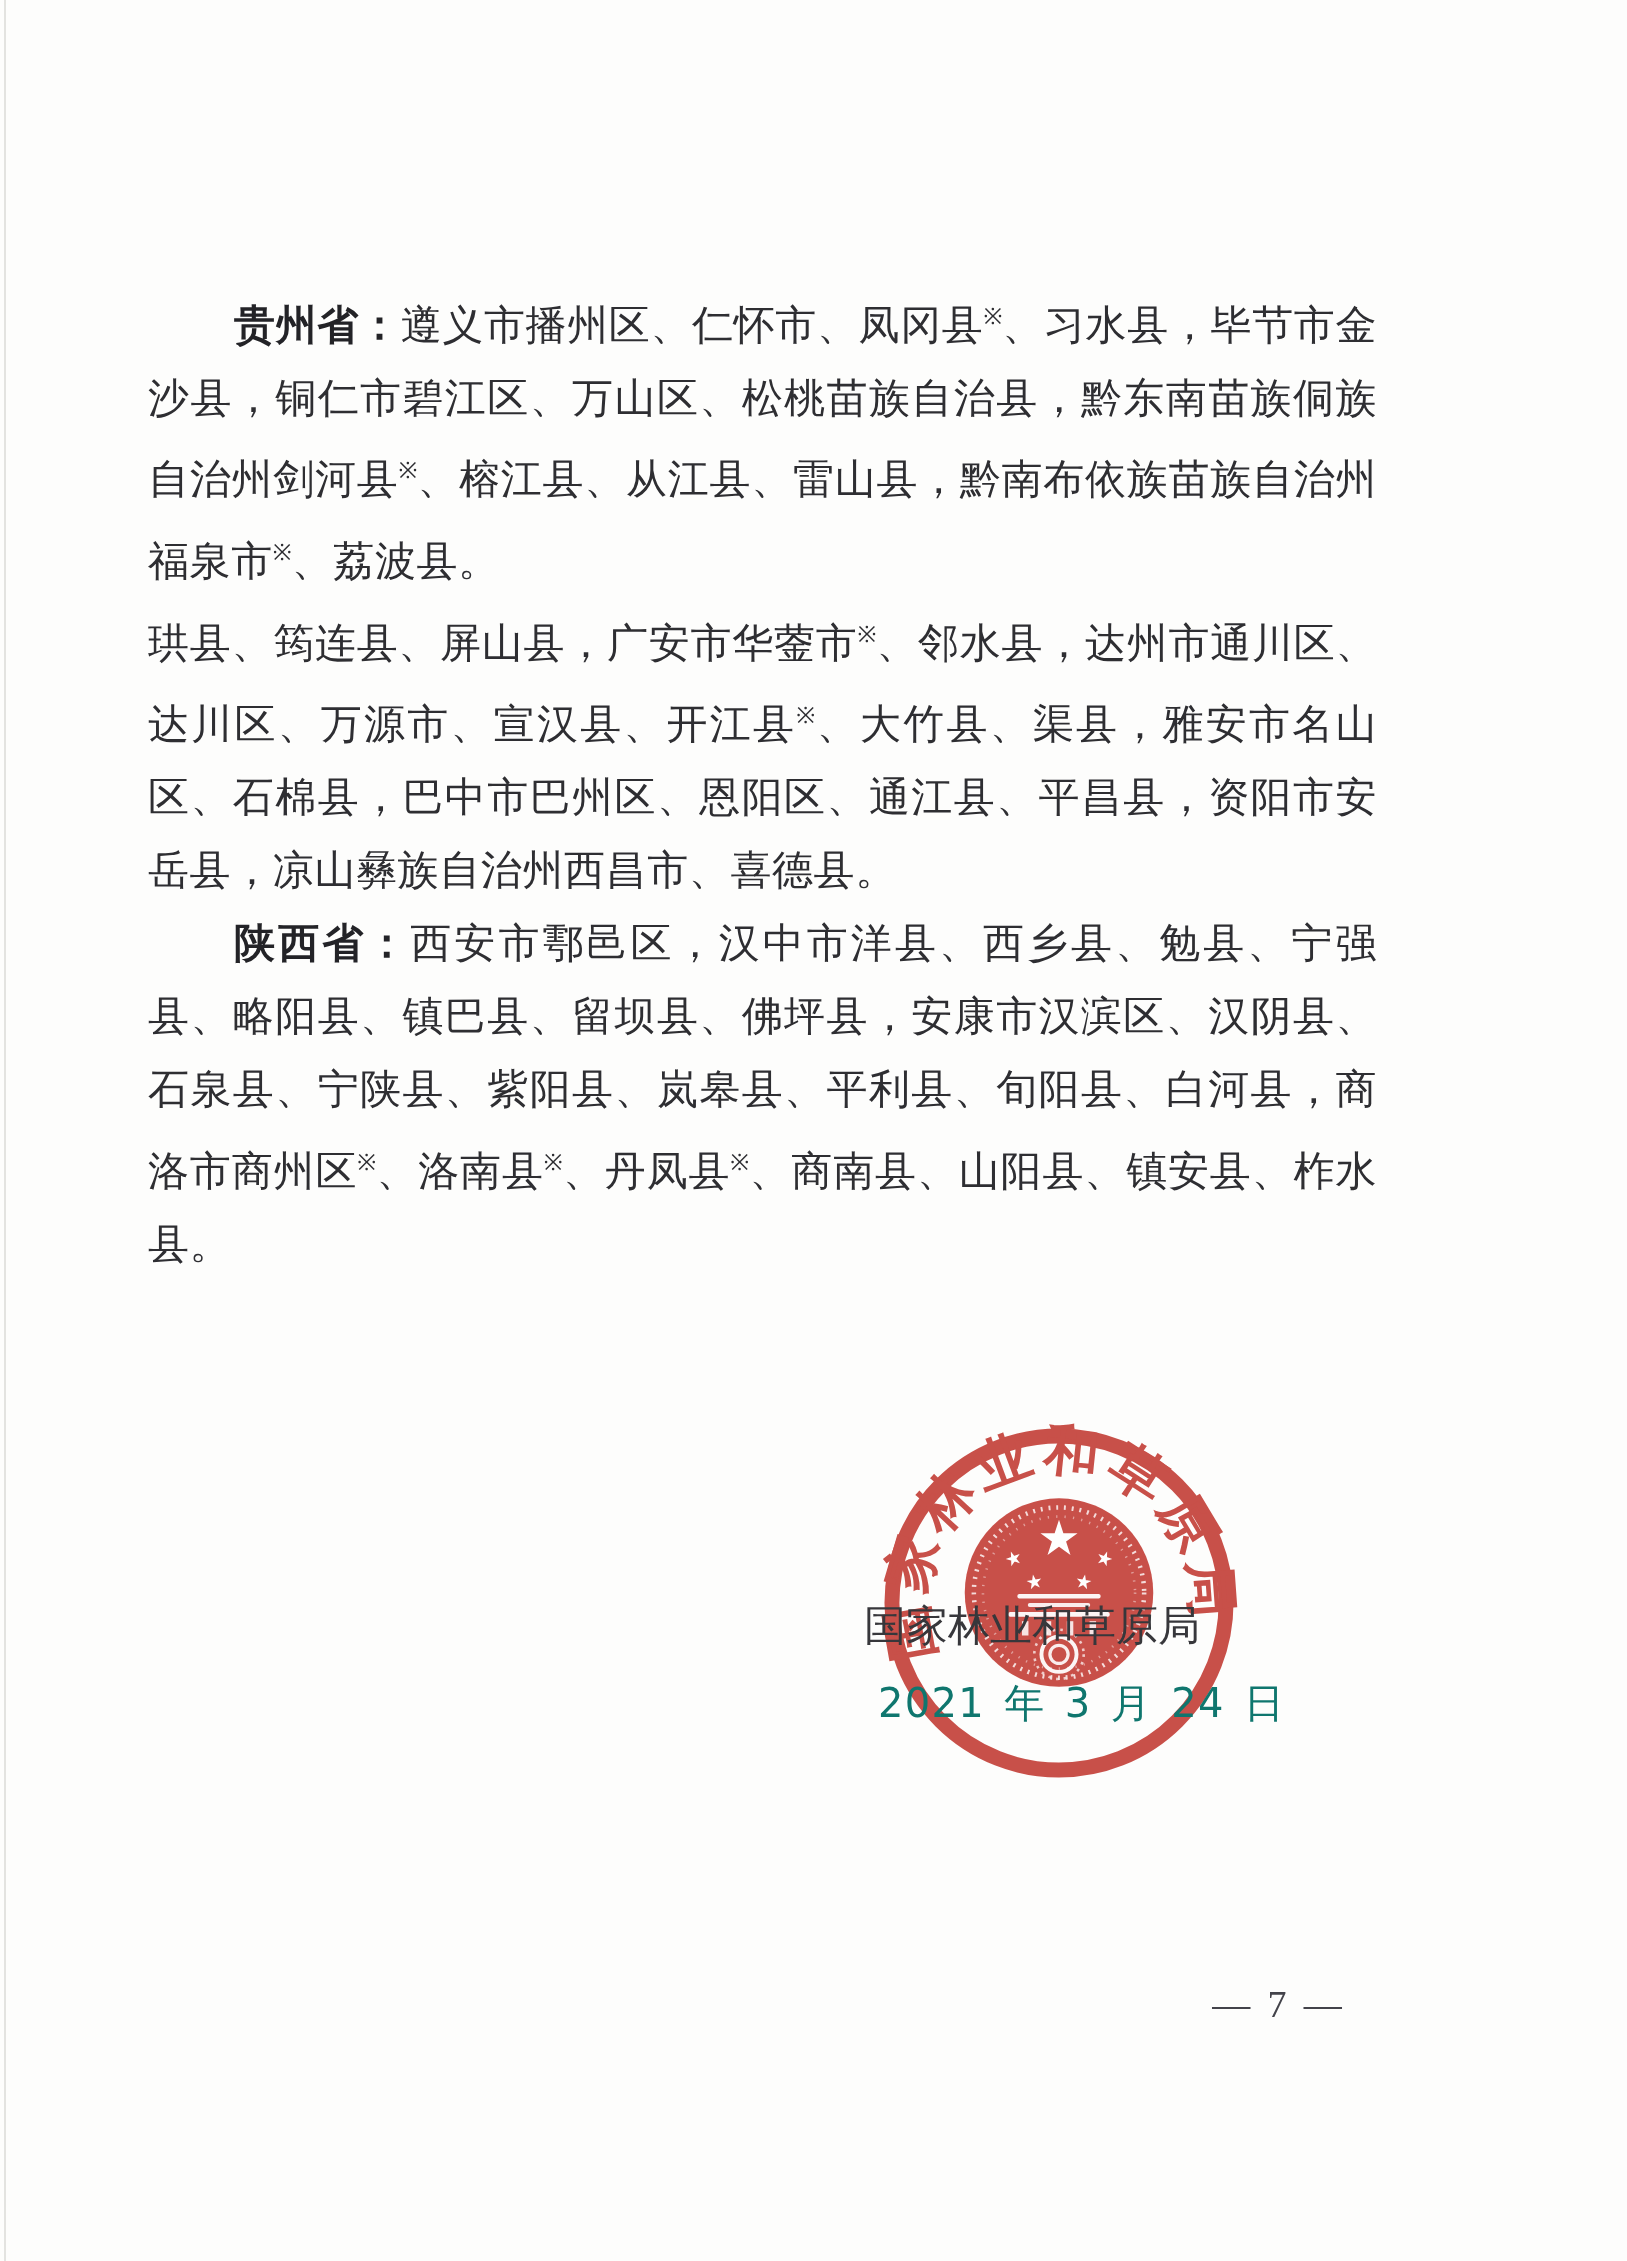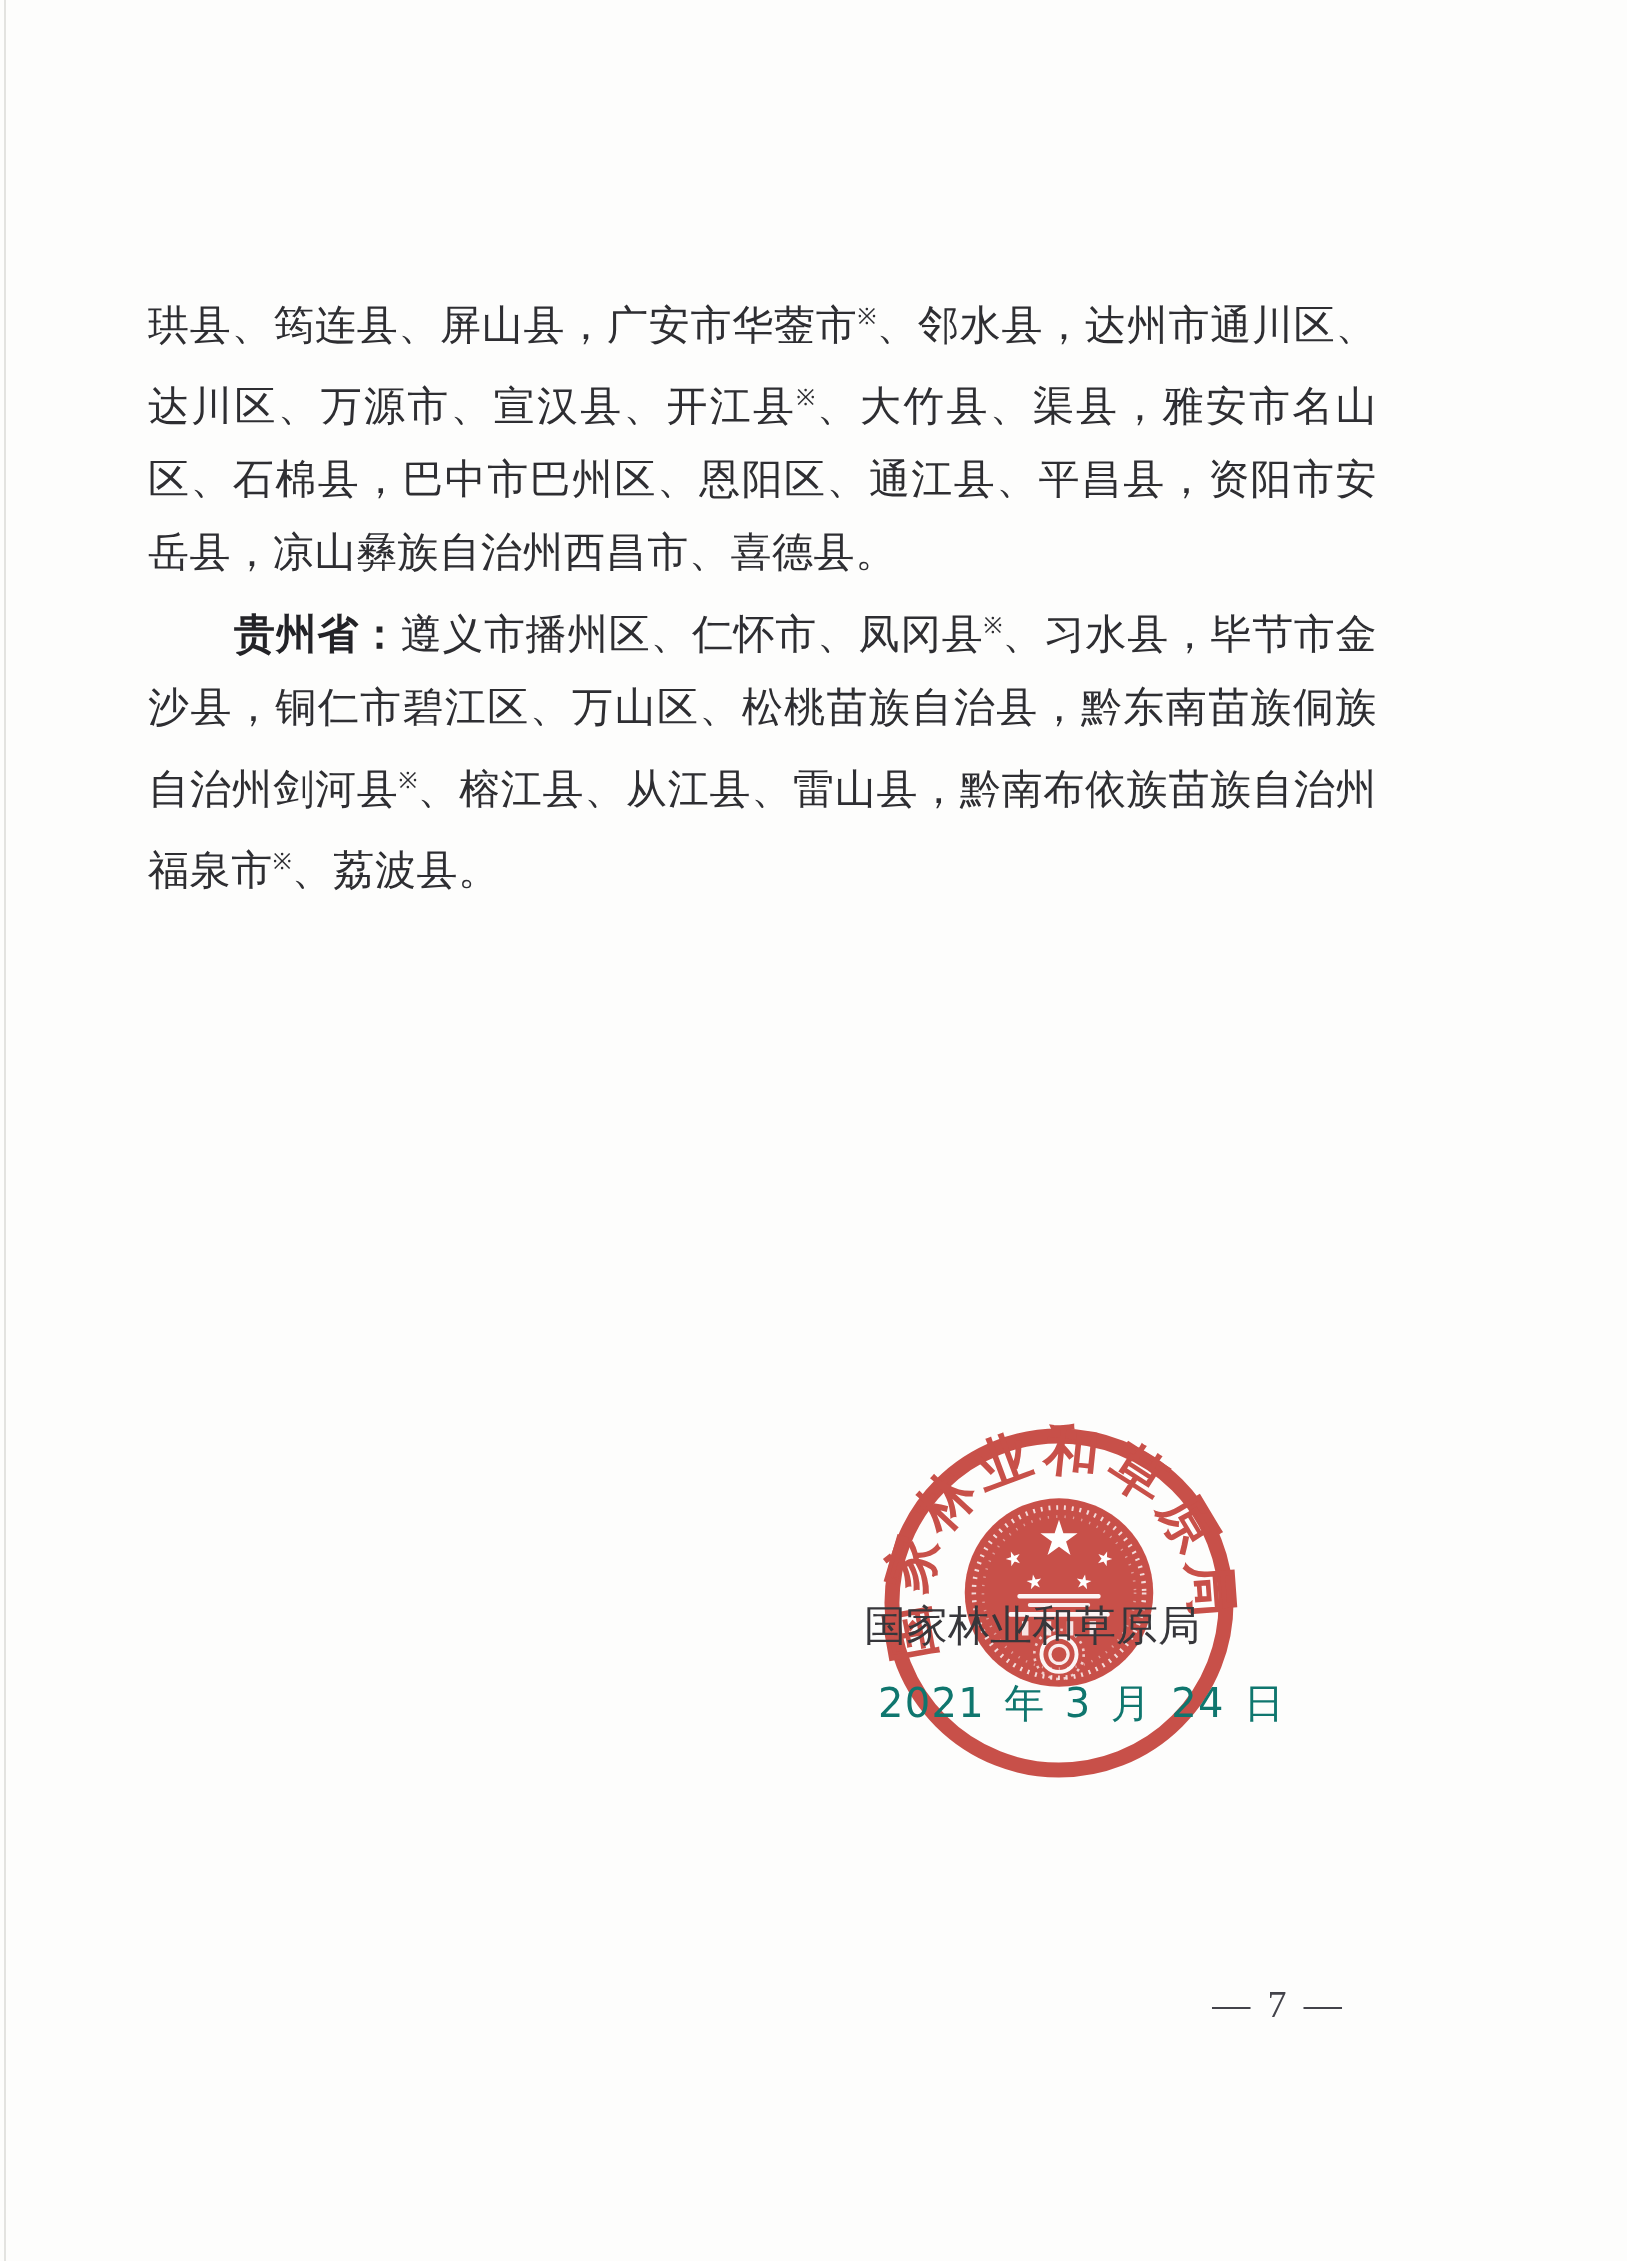--- a/index.html
+++ b/index.html
@@ -47,22 +47,23 @@
   }
 </style>
 </head>
 <body>
 
 <div id="page">
 
   <div class="edge-line"></div>
 
   <div class="body-text">
+    <p class="para indent"><span class="lead">贵州省：</span><span>遵义市播州区、仁怀市、凤冈县<sup class="mark">※</sup>、习水县，毕节市金沙县，铜仁市碧江区、万山区、松桃苗族自治县，黔东南苗族侗族自治州剑河县<sup class="mark">※</sup>、榕江县、从江县、雷山县，黔南布依族苗族自治州福泉市<sup class="mark">※</sup>、荔波县。</span></p>
     <p class="para"><span class="lead"></span><span>珙县、筠连县、屏山县，广安市华蓥市<sup class="mark">※</sup>、邻水县，达州市通川区、达川区、万源市、宣汉县、开江县<sup class="mark">※</sup>、大竹县、渠县，雅安市名山区、石棉县，巴中市巴州区、恩阳区、通江县、平昌县，资阳市安岳县，凉山彝族自治州西昌市、喜德县。</span></p>
-    <p class="para indent"><span class="lead">贵州省：</span><span>遵义市播州区、仁怀市、凤冈县<sup class="mark">※</sup>、习水县，毕节市金沙县，铜仁市碧江区、万山区、松桃苗族自治县，黔东南苗族侗族自治州剑河县<sup class="mark">※</sup>、榕江县、从江县、雷山县，黔南布依族苗族自治州福泉市<sup class="mark">※</sup>、荔波县。</span></p>
+    <p class="para indent"><span class="lead">陕西省：</span><span>西安市鄠邑区，汉中市洋县、西乡县、勉县、宁强县、略阳县、镇巴县、留坝县、佛坪县，安康市汉滨区、汉阴县、石泉县、宁陕县、紫阳县、岚皋县、平利县、旬阳县、白河县，商洛市商州区<sup class="mark">※</sup>、洛南县<sup class="mark">※</sup>、丹凤县<sup class="mark">※</sup>、商南县、山阳县、镇安县、柞水县。</span></p>
   </div>
 
   <svg class="seal" viewBox="0 0 560 560">
     <defs>
       <path id="sealArc" d="M 92.7 363.4 A 205 205 0 1 1 481.9 315.6" fill="none"></path>
       <path id="star" d="M0,-1 L0.5878,0.809 L-0.9511,-0.309 L0.9511,-0.309 L-0.5878,0.809 Z"></path>
     </defs>
 
     <circle cx="280" cy="280" r="257" fill="none" stroke="#c5433c" stroke-width="23"></circle>
 

